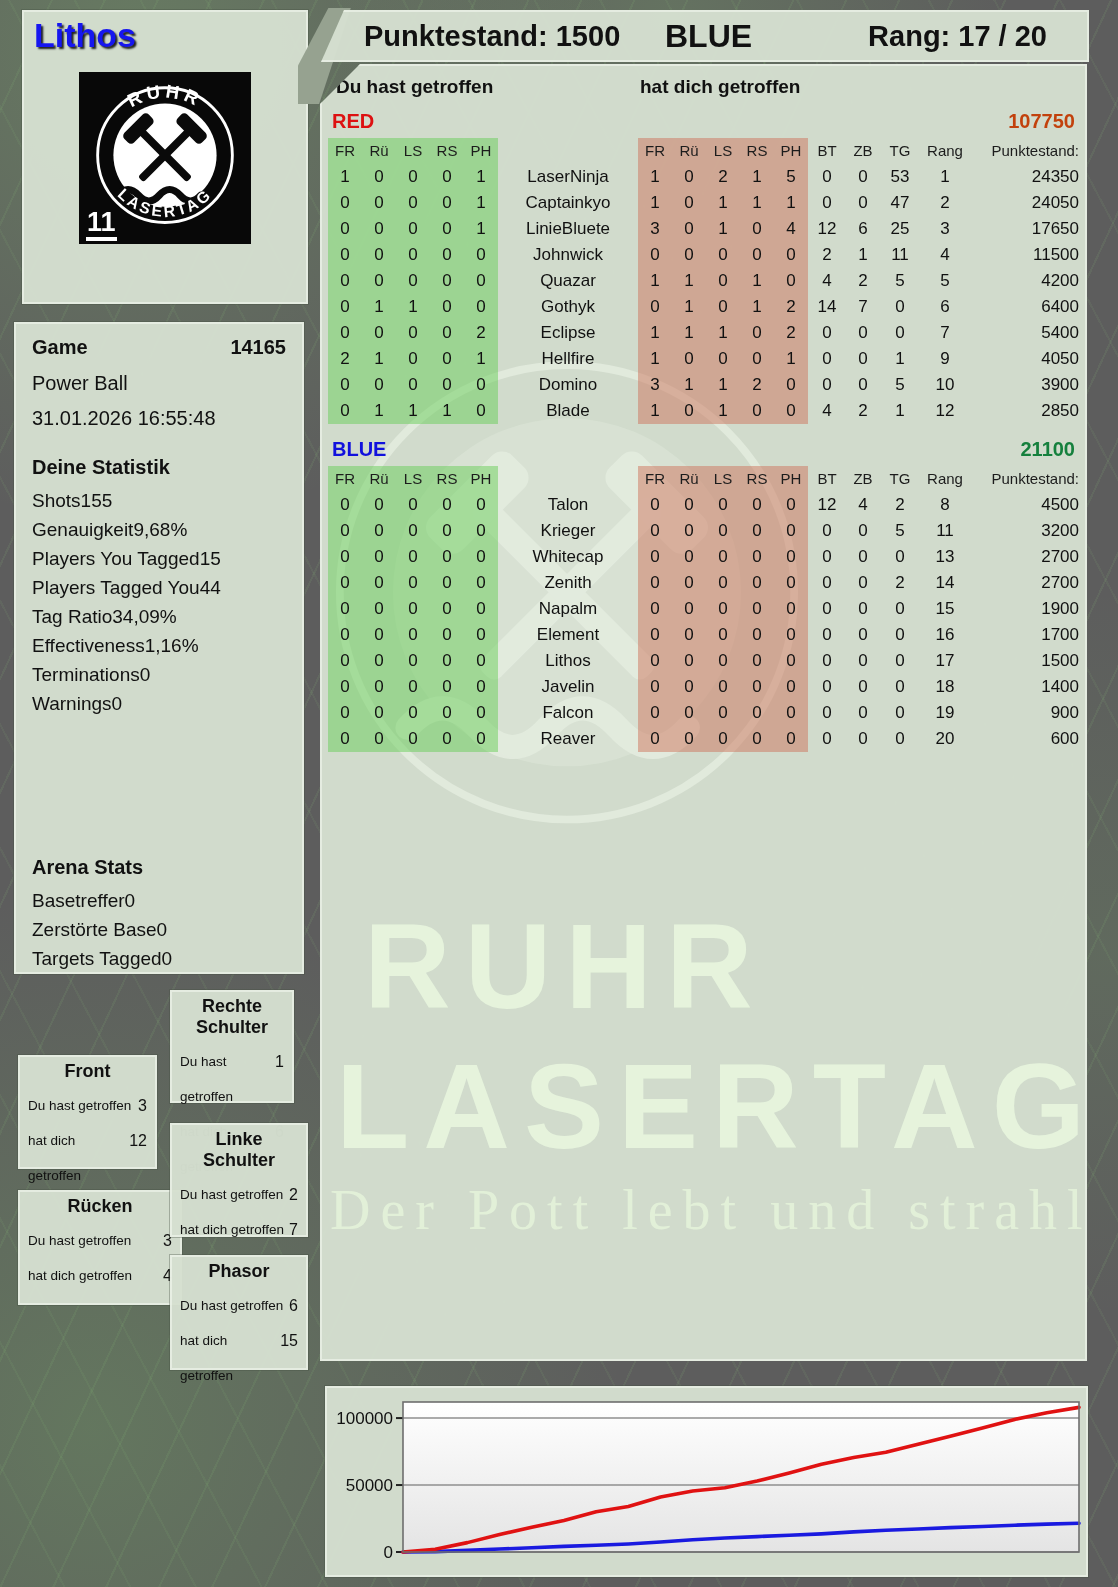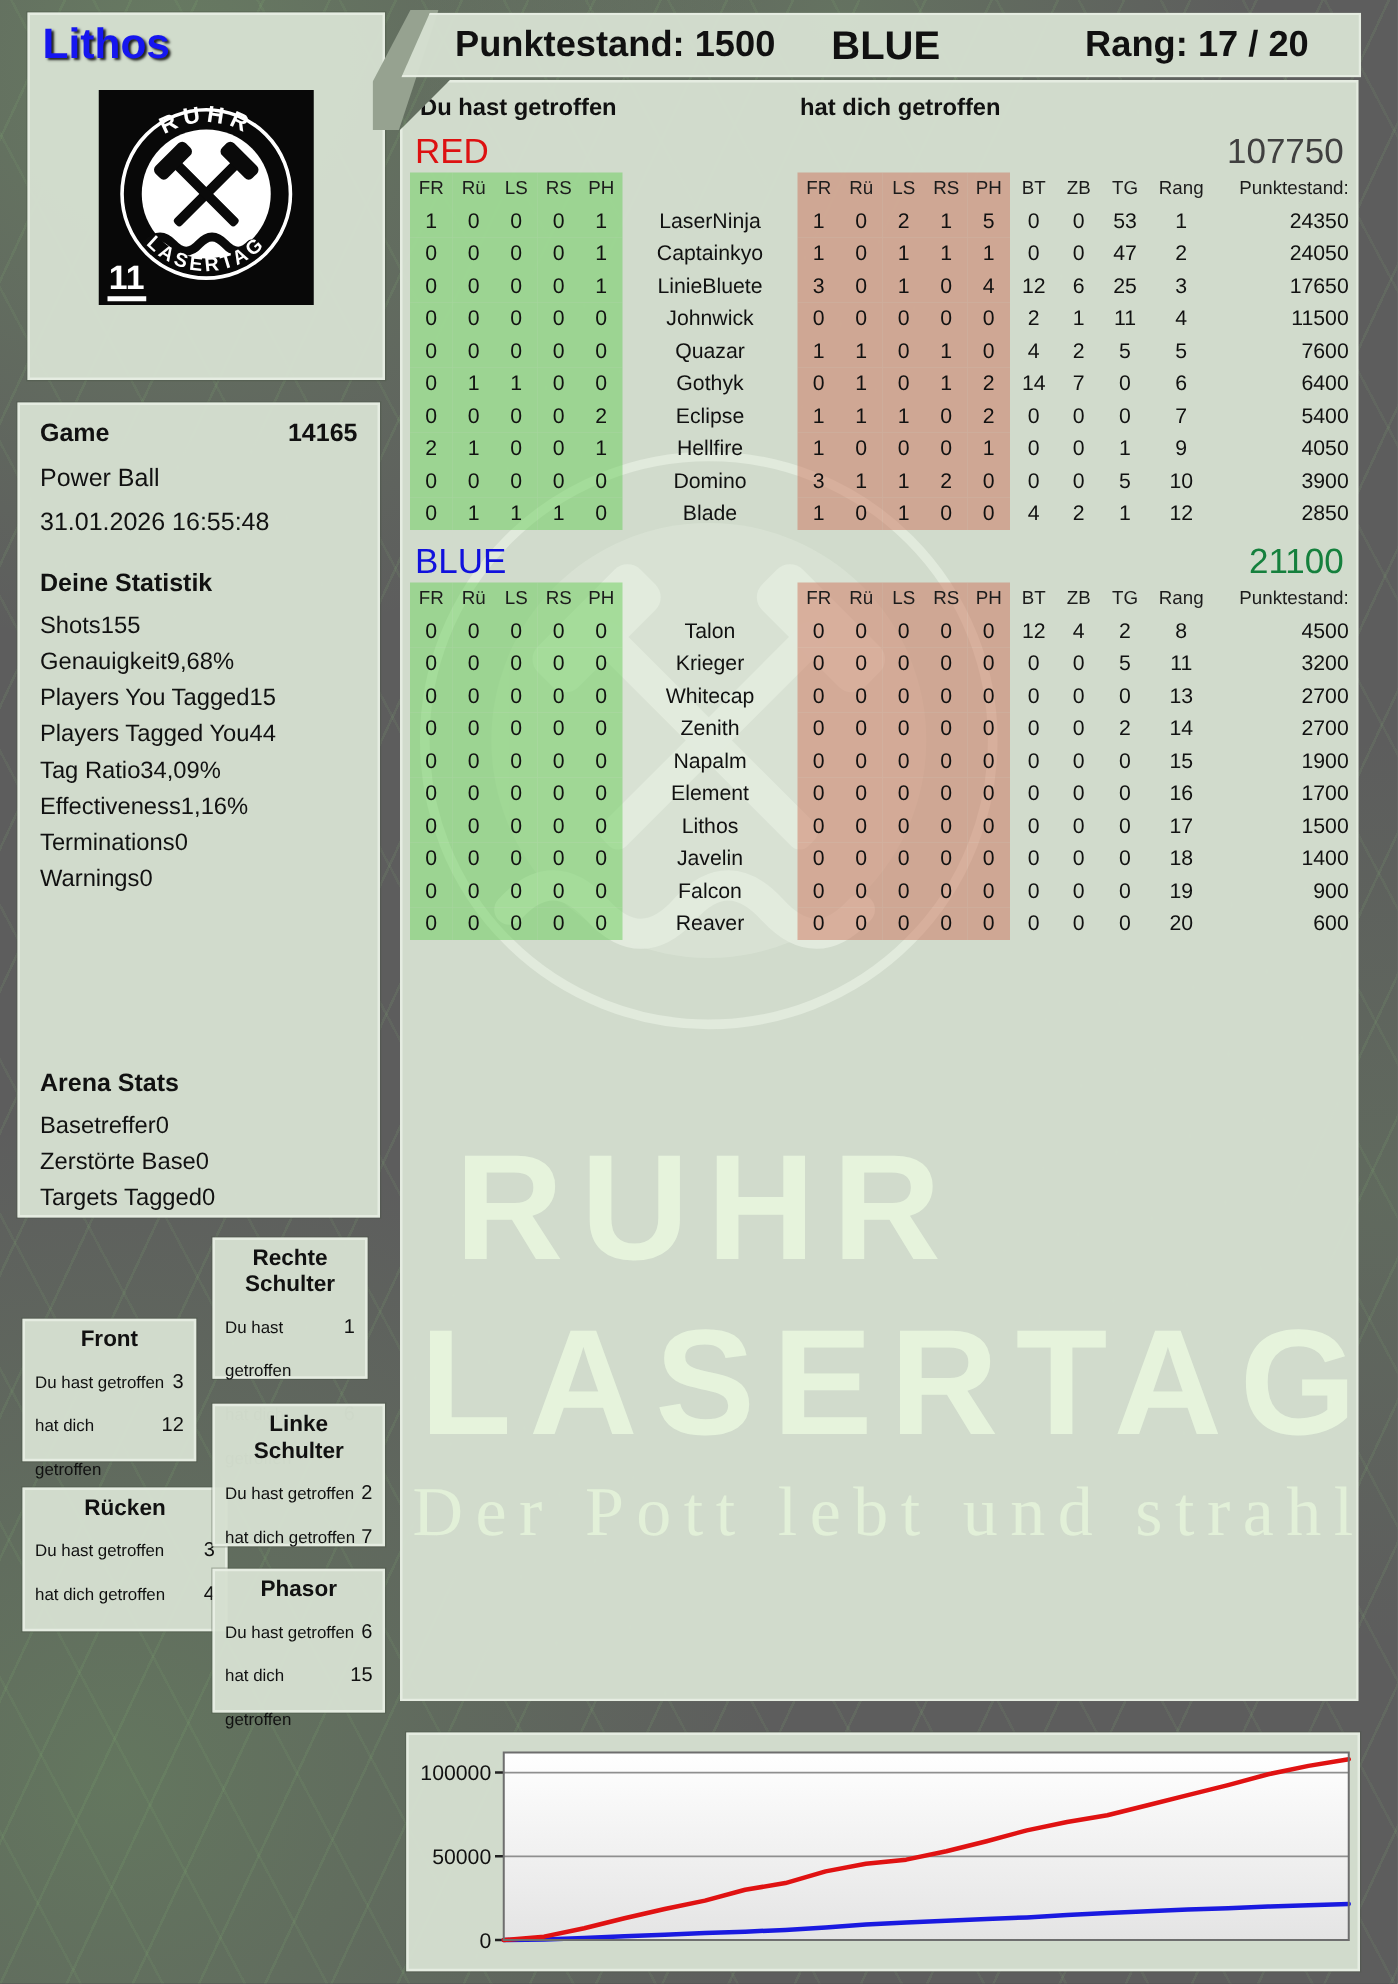--- a/index.html
+++ b/index.html
@@ -60,21 +60,21 @@
   .wm-word{font-size:120px;font-weight:bold;letter-spacing:14px;color:rgba(231,245,221,0.92);line-height:1;}
   .wm-ruhr{left:42px;top:840px;}
   .wm-lasertag{left:14px;top:980px;}
   .wm-tagline{left:8px;top:1112px;font-family:"Liberation Serif",serif;font-size:56px;
     letter-spacing:10px;color:rgba(227,242,217,0.9);white-space:nowrap;}
   .mp-content{position:relative;z-index:1;padding:10px 6px 0 6px;}
   .hit-labels{position:relative;height:28px;}
   .hit-labels span{position:absolute;top:0;font-size:19px;font-weight:bold;}
   .hl-you{left:8px;} .hl-them{left:312px;}
   .team-head{display:flex;justify-content:space-between;align-items:center;height:30px;
-    font-size:28px;font-weight:normal;margin:2px 4px 2px 4px;}
+    font-size:20px;font-weight:bold;margin:2px 4px 2px 4px;}
   .trow{display:grid;grid-template-columns:repeat(5,34px) 140px repeat(5,34px) 38px 34px 40px 50px 113px;
     height:26px;}
   .c{text-align:center;font-size:17px;line-height:26px;height:26px;overflow:hidden;}
   .c.g{background:rgba(104,206,88,0.5);}
   .c.r{background:rgba(206,116,92,0.5);}
   .c.pts{text-align:right;padding-right:4px;}
   .thead .c{font-size:15px;color:#1c1c1c;}
   .score-table{margin-bottom:10px;}
   
   .chart-panel{left:325px;top:1386px;width:763px;height:191px;}
@@ -263,21 +263,21 @@
     <div class="wm wm-tagline">Der Pott lebt und strahlt</div>
 
     <div class="mp-content">
       <div class="hit-labels">
         <span class="hl-you">Du hast getroffen</span>
         <span class="hl-them">hat dich getroffen</span>
       </div>
       <div>
           <div class="team-head">
             <span style="color: rgb(221, 17, 17);">RED</span>
-            <span style="color: #404040;">107750</span>
+            <span style="color: #c2410c;">107750</span>
           </div>
           <div class="score-table">
             <div class="trow thead">
               <span class="c g">FR</span>
               <span class="c g">Rü</span>
               <span class="c g">LS</span>
               <span class="c g">RS</span>
               <span class="c g">PH</span>
               <span class="c name"></span>
               <span class="c r">FR</span>
@@ -372,21 +372,21 @@
               <span class="c name">Quazar</span>
               <span class="c r">1</span>
               <span class="c r">1</span>
               <span class="c r">0</span>
               <span class="c r">1</span>
               <span class="c r">0</span>
               <span class="c s">4</span>
               <span class="c s">2</span>
               <span class="c s">5</span>
               <span class="c s">5</span>
-              <span class="c pts">7600</span>
+              <span class="c pts">4200</span>
             </div>
             <div class="trow">
               <span class="c g">0</span>
               <span class="c g">1</span>
               <span class="c g">1</span>
               <span class="c g">0</span>
               <span class="c g">0</span>
               <span class="c name">Gothyk</span>
               <span class="c r">0</span>
               <span class="c r">1</span>

